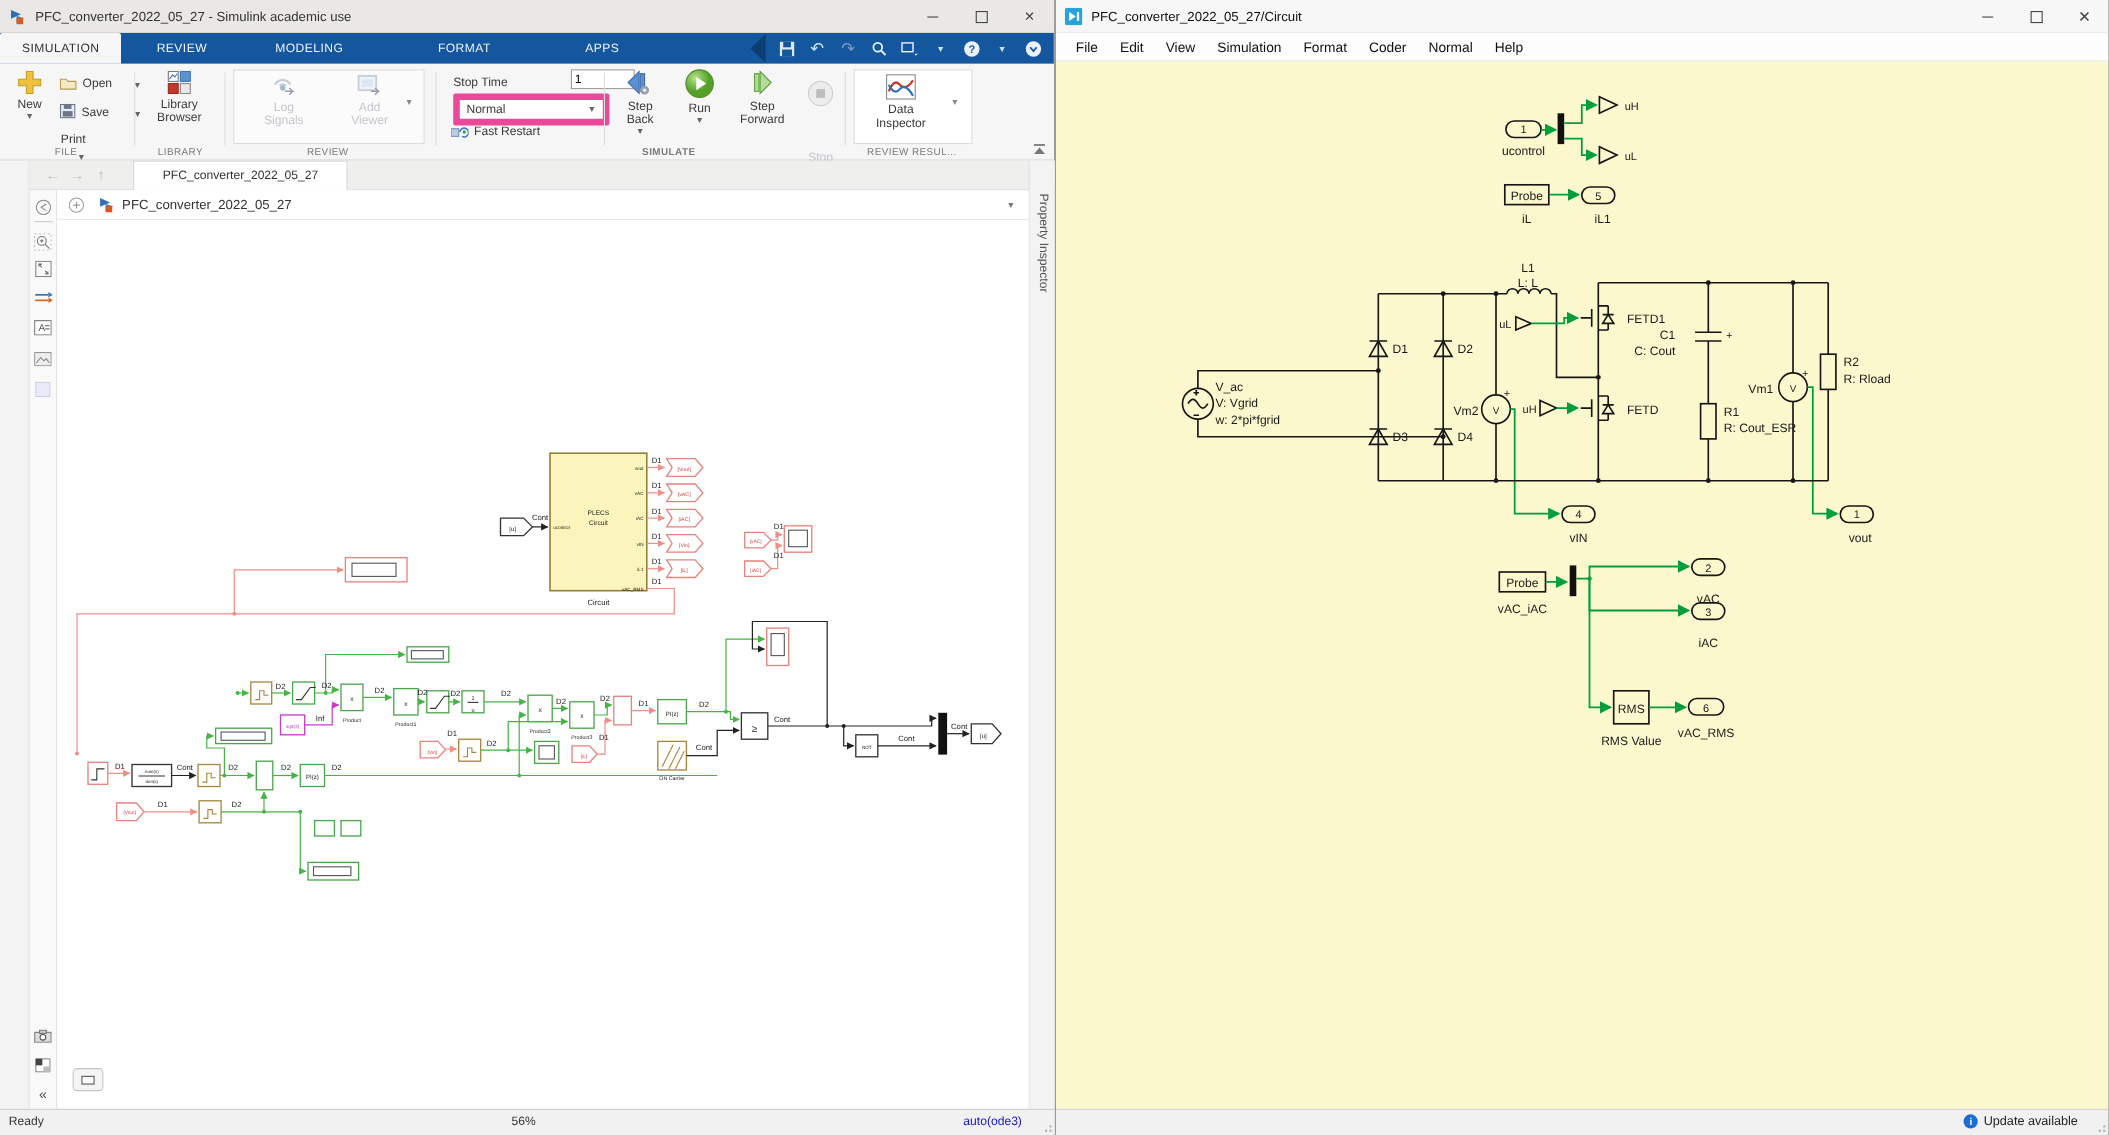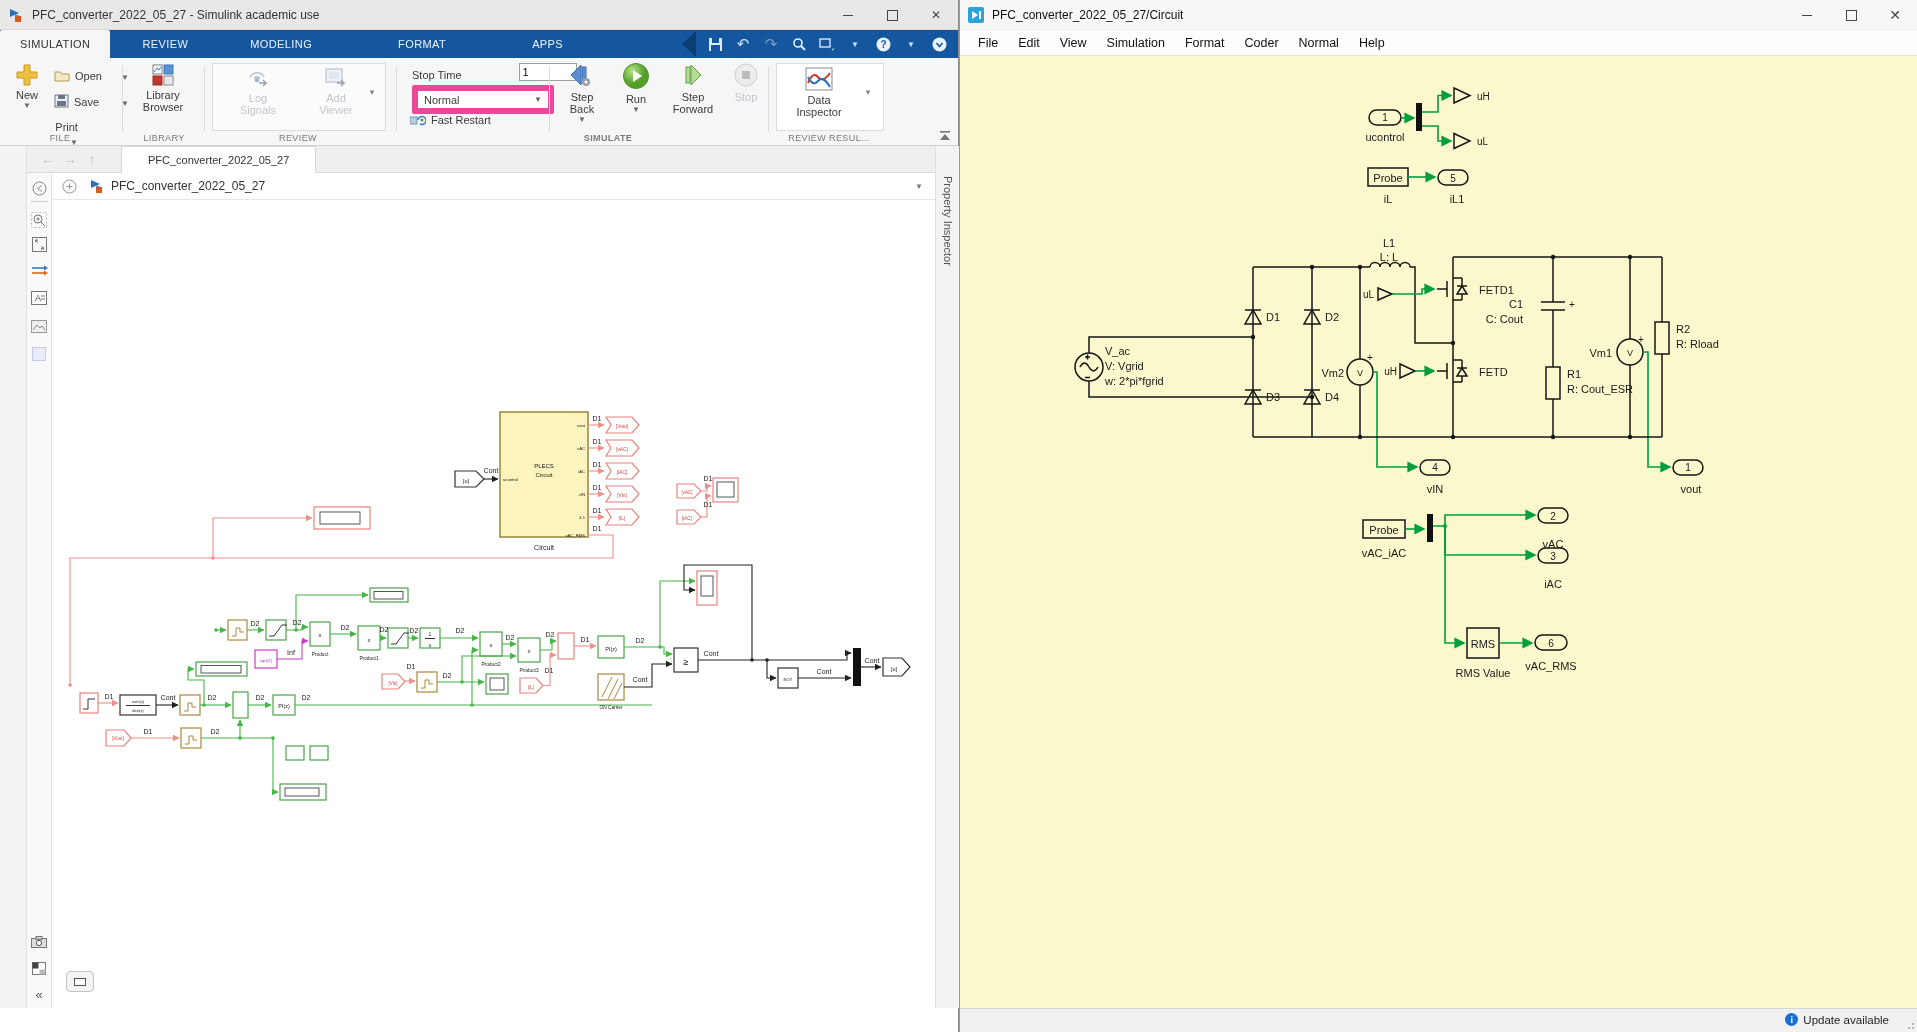--- a/index.html
+++ b/index.html
@@ -259,21 +259,21 @@
         <span class="lbl">Run</span>
           <span class="caret">▼</span>
       </div>
       <div class="bigbtn" style="left:668px;top:4px;width:50px;">
         <svg width="26" height="26">
             <rect x="6" y="5" width="4" height="16" fill="#b5dc96" stroke="#5f9e3c"></rect>
             <polygon points="11,3 21,13 11,23" fill="#b5dc96" stroke="#5f9e3c"></polygon>
           </svg>
         <span class="lbl">Step Forward</span>
       </div>
-      <div class="bigbtn disabled" style="left:728px;top:4px;width:36px;">
+      <div class="bigbtn disabled" style="left:728px;top:14px;width:36px;gap:36px;">
         <svg width="26" height="26">
             <circle cx="13" cy="13" r="11" fill="#ececec" stroke="#cfcfcf"></circle>
             <rect x="9" y="9" width="8" height="8" fill="#bdbdbd"></rect>
           </svg>
         <span class="lbl">Stop</span>
       </div>
       <div class="tb-sec-label" style="left:556px;width:104px;font-weight:bold;">SIMULATE</div>
       <div class="tb-div" style="left:768px;"></div>
 
       <div class="abs" style="left:776px;top:5px;width:106px;height:66px;border:1px solid #dcdcdc;background:#fff;"></div>
@@ -622,20 +622,30 @@
             <text x="66" y="540" font-size="4.5" fill="#cf4540" text-anchor="middle">[Vout]</text>
             <text x="96" y="534" font-size="7" fill="#1a1a1a" text-anchor="middle">D1</text>
             <text x="163" y="534" font-size="7" fill="#1a1a1a" text-anchor="middle">D2</text>
           </g>
       </svg>
       <div id="collapse-canvas-btn">
           <div></div>
         </div>
     </div>
 
+    <div id="sim-status">
+      <span class="abs" style="left:8px;top:5px;">Ready</span>
+      <span class="abs" style="left:465px;top:5px;">56%</span>
+      <span class="abs solver" style="right:30px;top:5px;">auto(ode3)</span>
+      <div class="grip">
+          <i style="right:0;bottom:0"></i>
+          <i style="right:4px;bottom:0"></i>
+          <i style="right:0;bottom:4px"></i>
+        </div>
+    </div>
   </div>
 
   <div id="plecswin">
     <div id="pl-titlebar">
       <svg width="16" height="16" style="margin-left:8px">
           <rect x="0" y="0" width="16" height="16" rx="2" fill="#29a3dc"></rect>
           <polygon points="4,4 10,8 4,12" fill="#fff"></polygon>
           <rect x="11" y="4" width="2" height="8" fill="#fff"></rect>
         </svg>
       <span class="ttl">PFC_converter_2022_05_27/Circuit</span>

